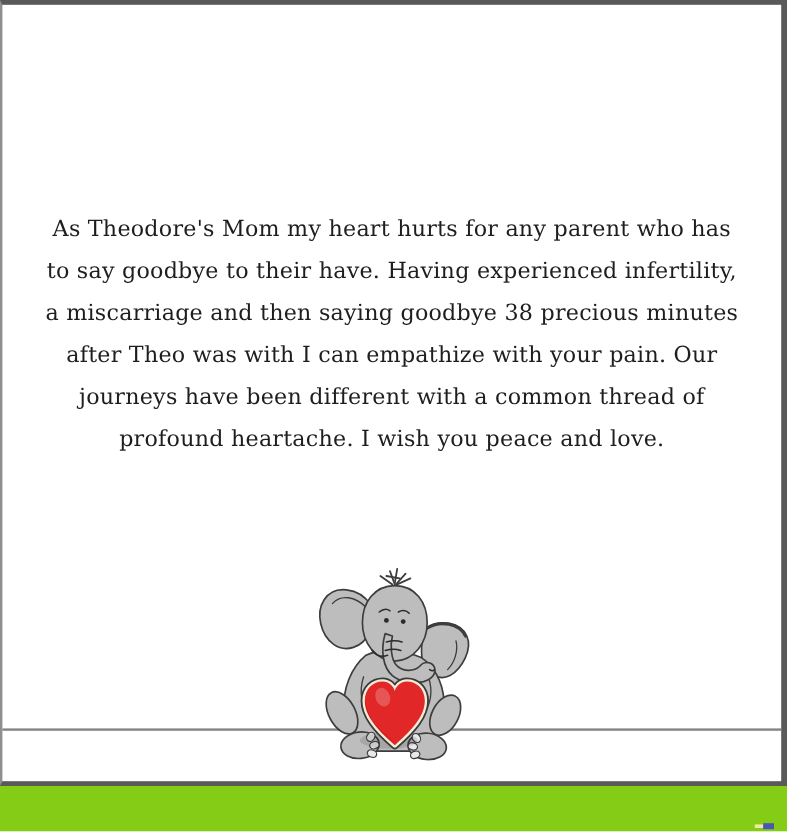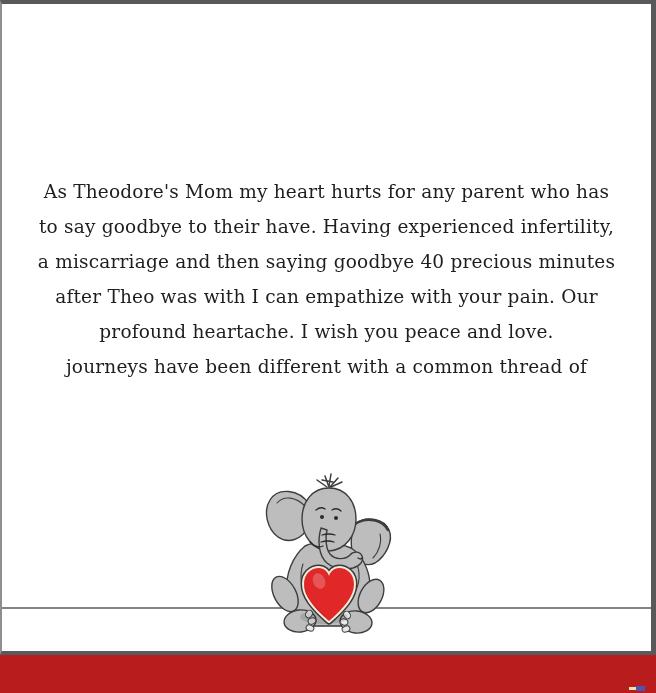--- a/index.html
+++ b/index.html
@@ -8,21 +8,21 @@
     background: #ffffff;
     width: 656px;
     height: 693px;
     overflow: hidden;
     font-family: "DejaVu Serif", "Liberation Serif", serif;
   }
   .stage {
     position: relative;
     width: 656px;
     height: 693px;
-    background: #b91c1c;
+    background: #84cc16;
   }
   .card-page {
     position: absolute;
     left: 0;
     top: 0;
     width: 656px;
     height: 655px;
     box-sizing: border-box;
     background: #ffffff;
     border-top: 4px solid #59595b;
@@ -84,24 +84,24 @@
 </head>
 <body>
 
 <div class="stage">
 
   <div class="card-page">
 
     <div class="message">
       <div>As Theodore's Mom my heart hurts for any parent who has</div>
       <div>to say goodbye to their have. Having experienced infertility,</div>
-      <div>a miscarriage and then saying goodbye 40 precious minutes</div>
+      <div>a miscarriage and then saying goodbye 38 precious minutes</div>
       <div>after Theo was with I can empathize with your pain. Our</div>
+      <div>journeys have been different with a common thread of</div>
       <div>profound heartache. I wish you peace and love.</div>
-      <div>journeys have been different with a common thread of</div>
     </div>
 
     <div class="fold-line"></div>
 
     <div class="elephant-wrap">
       <svg width="132" height="162" viewBox="0 0 130 162">
 
         <g stroke="#3d3d3d" stroke-width="1.4" stroke-linecap="round" stroke-linejoin="round" fill="#bdbdbd">
 
           <path d="M46,32 C36,17 15,15 7,28 C0,39 4,57 15,65 C25,72 39,68 45,55 C48,48 48,40 46,32 Z"></path>

